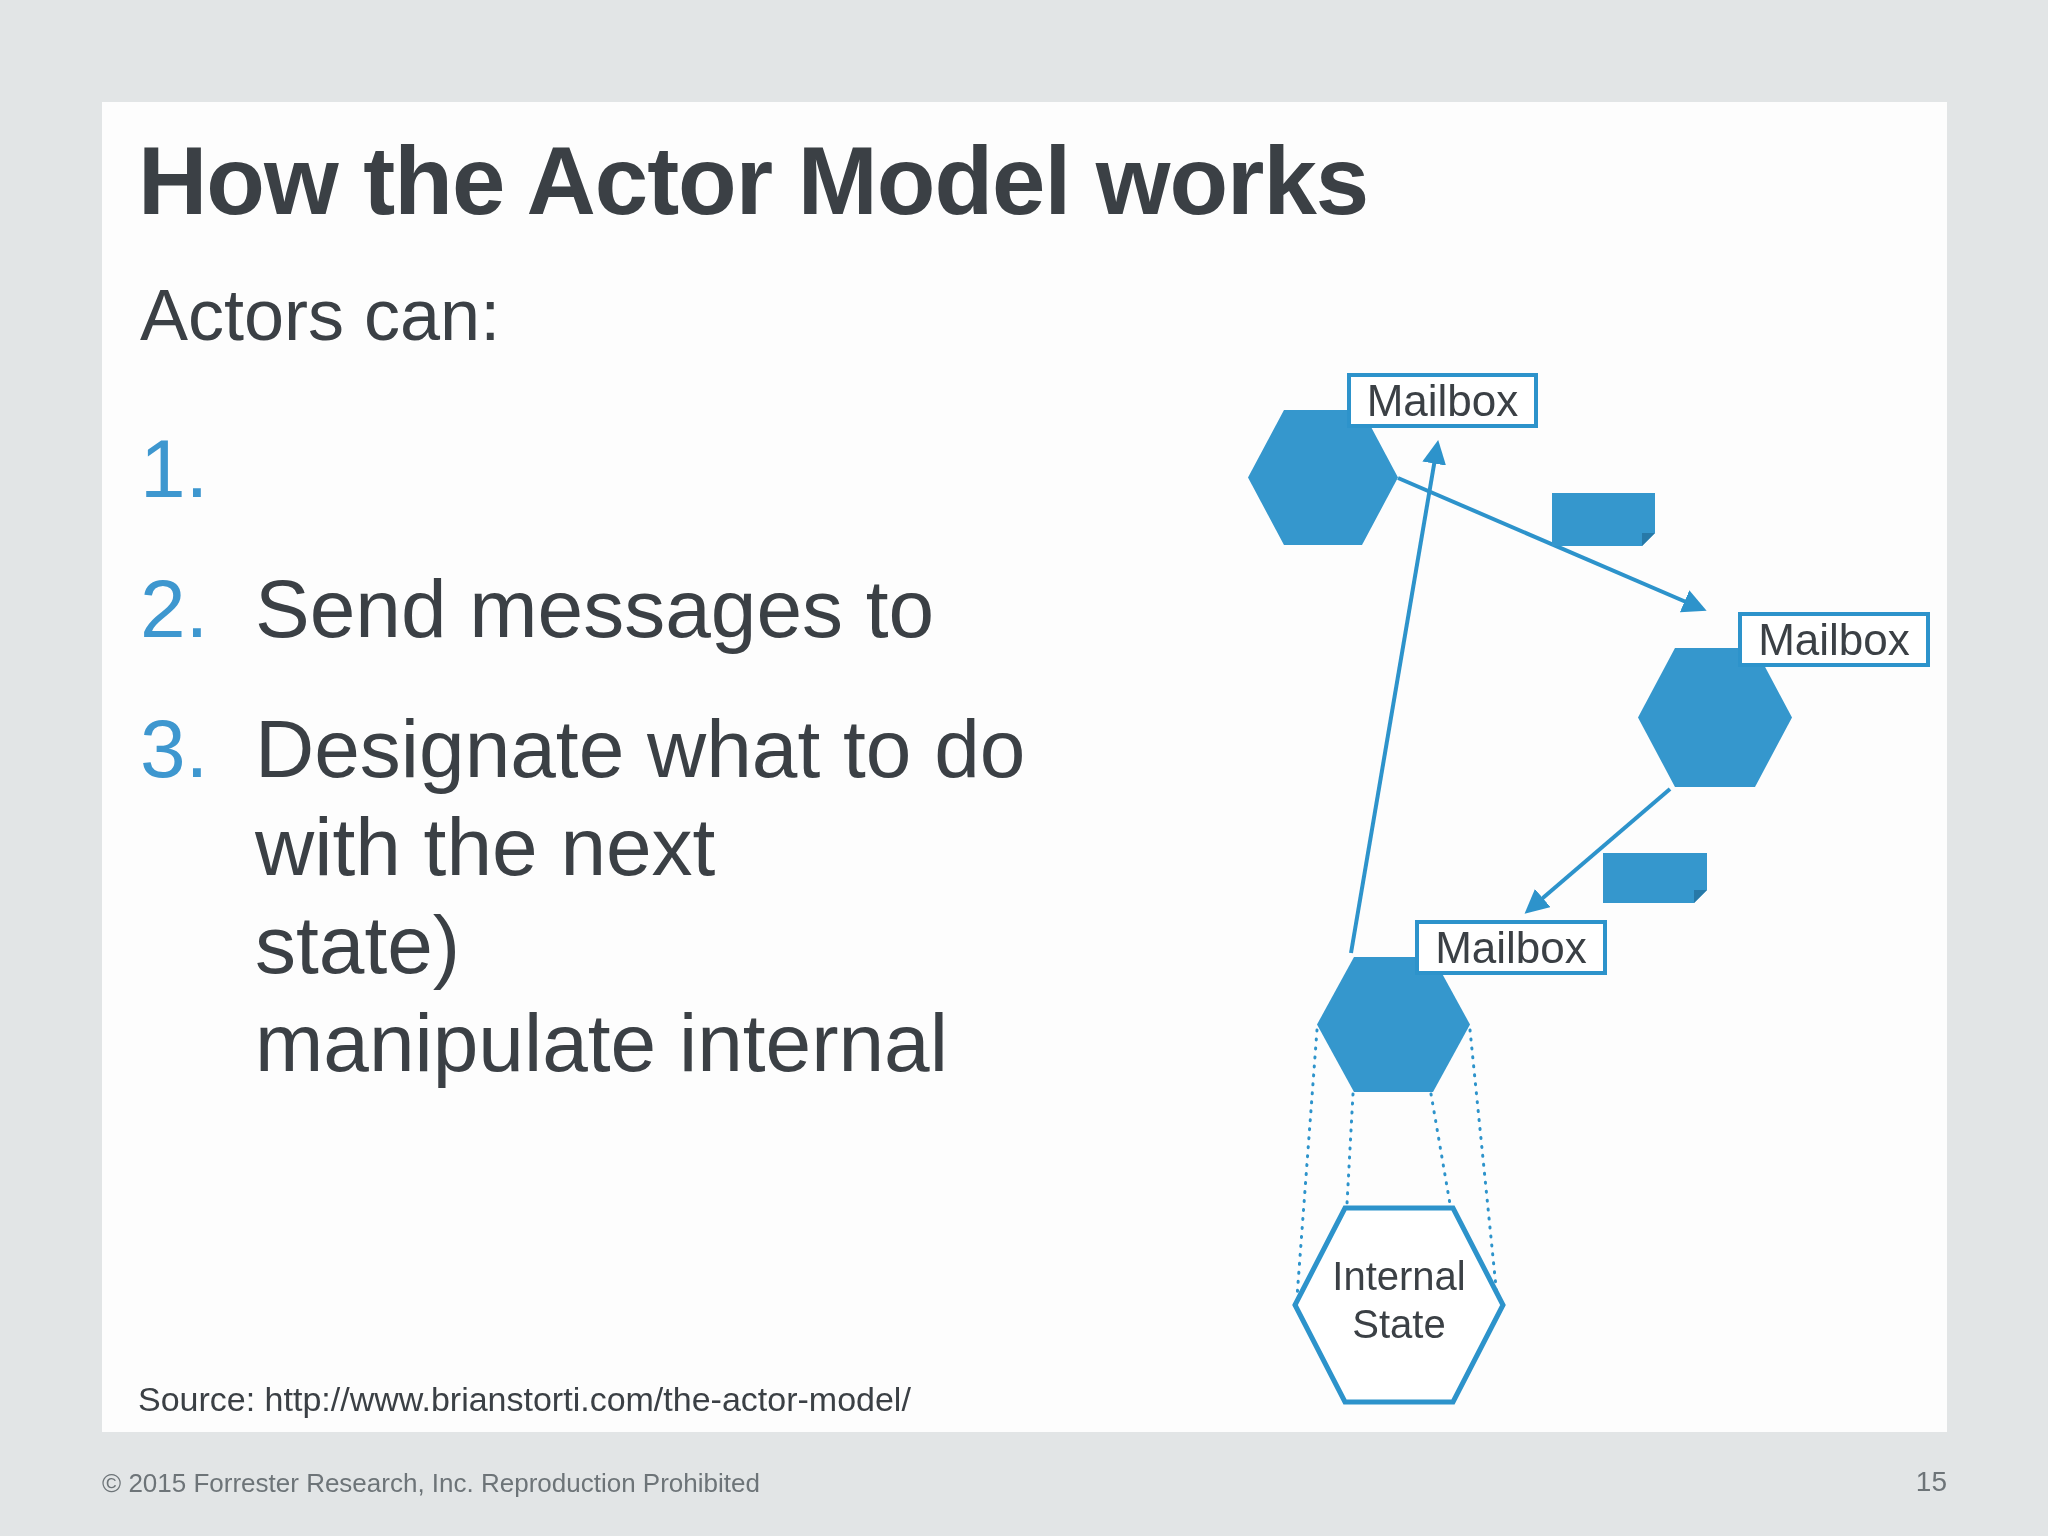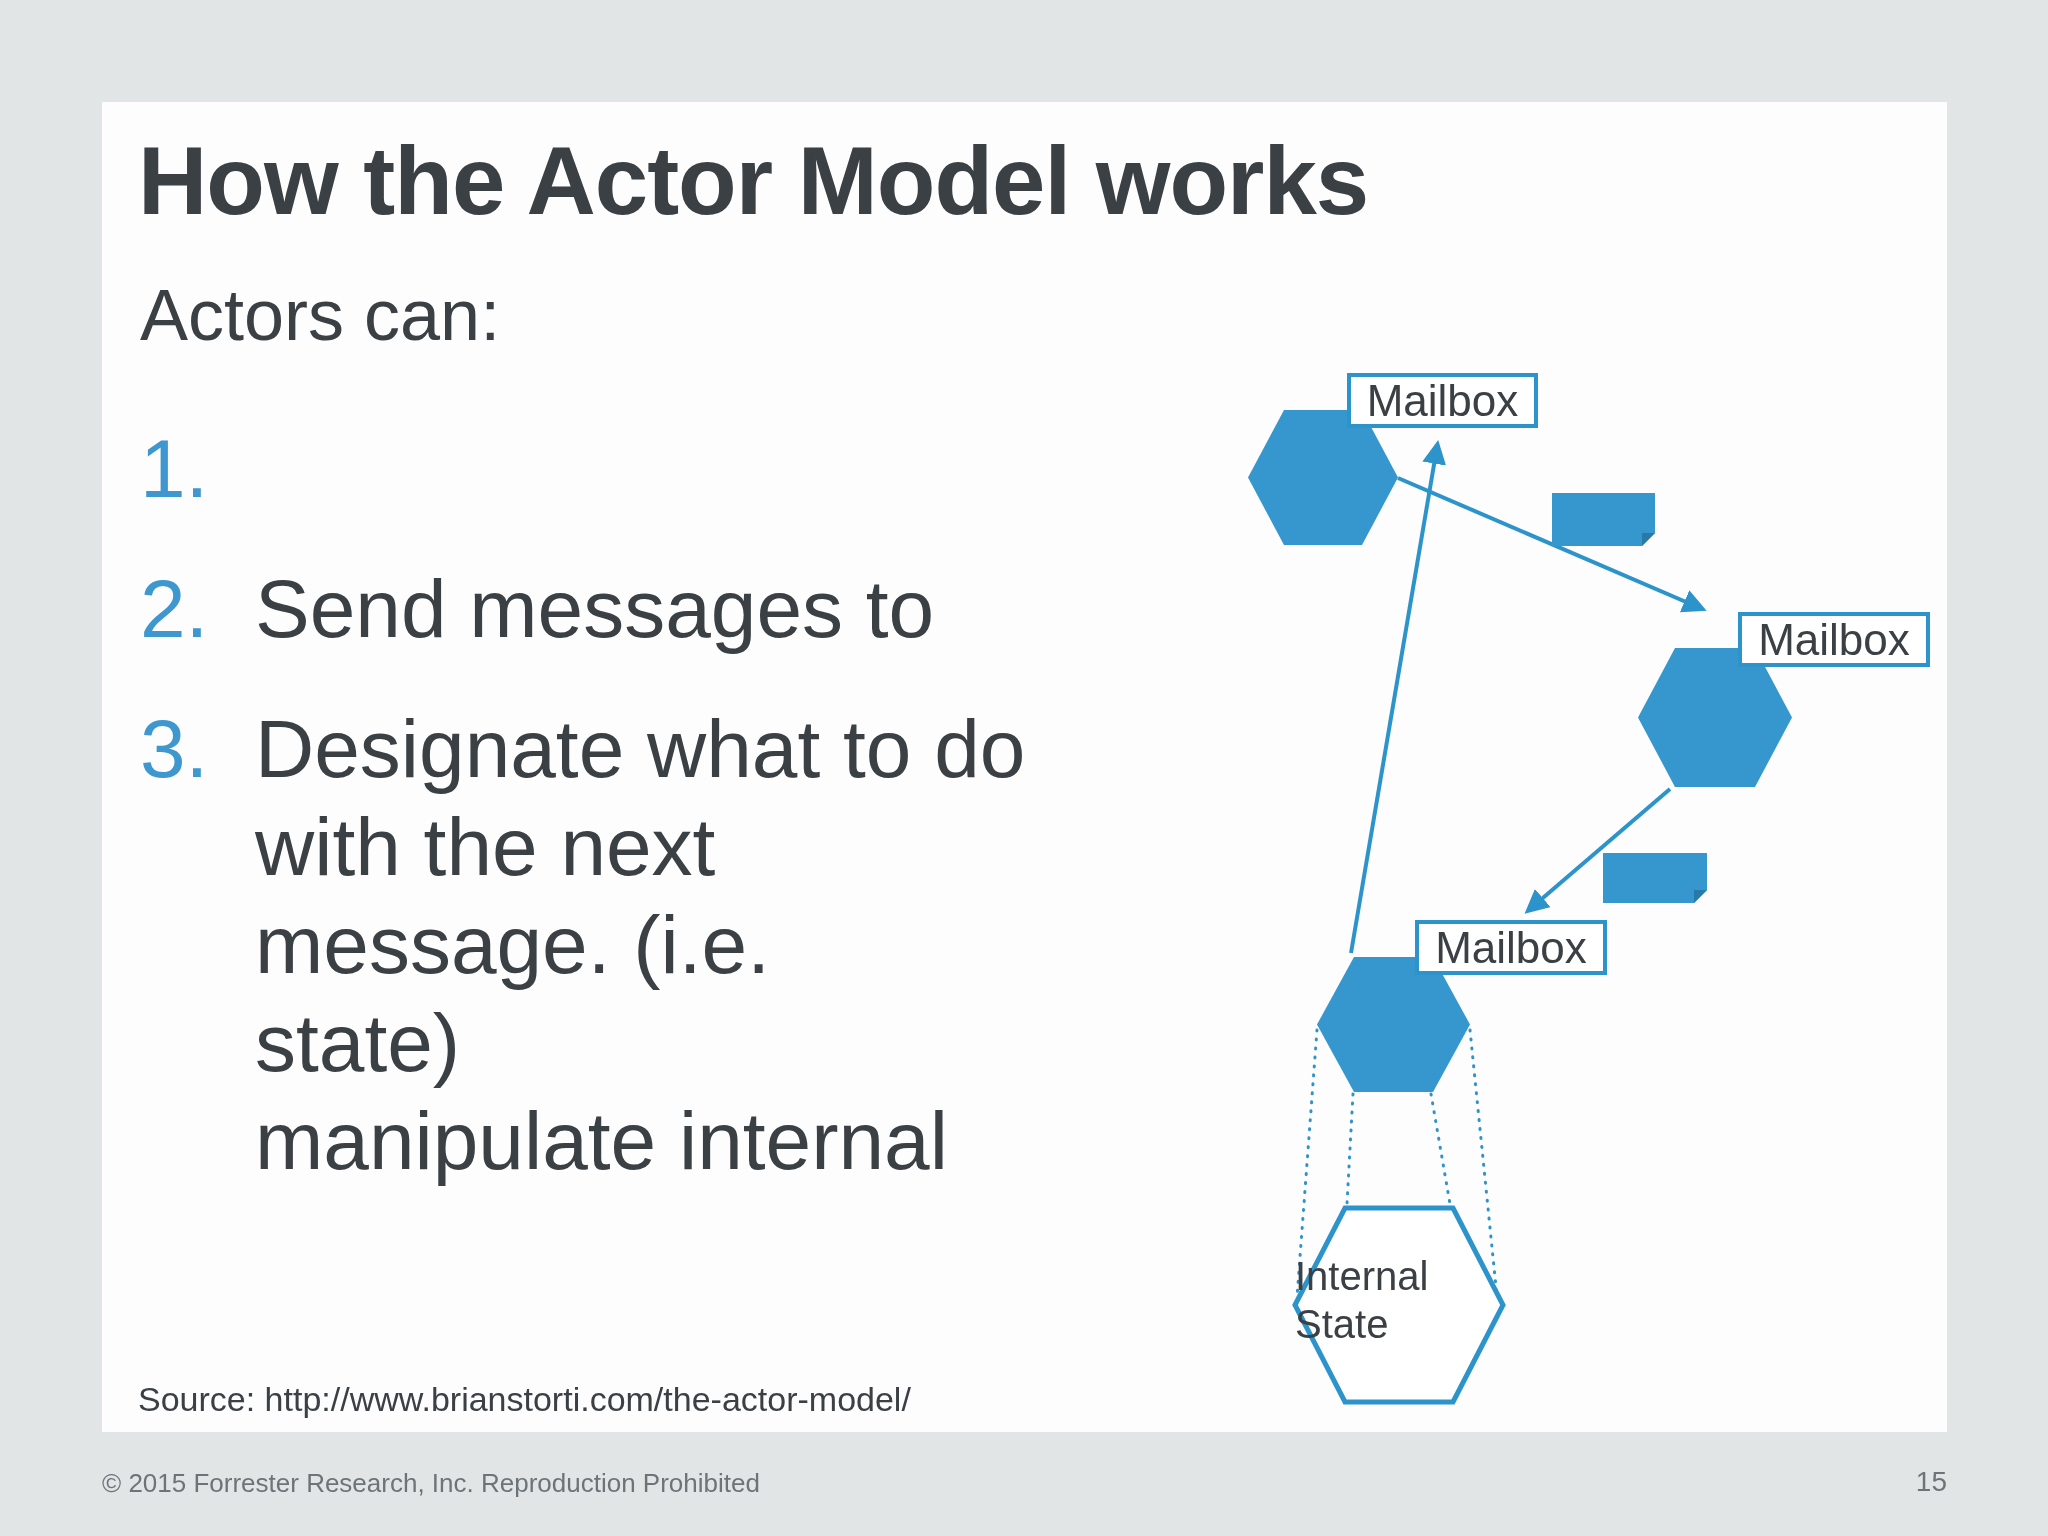--- a/index.html
+++ b/index.html
@@ -22,21 +22,21 @@
   .hexsolid{fill:var(--shape-blue,#3597cd)}
   .hexoutline{fill:#ffffff;stroke:var(--line-blue,#2d93cb);stroke-width:5}
   .msg{fill:var(--shape-blue,#3597cd)}
   .fold{fill:var(--fold-blue,#2779a8)}
   #ah path{fill:var(--line-blue,#2d93cb)}
   .mailbox{position:absolute;box-sizing:border-box;background:#ffffff;border:4px solid var(--line-blue,#2d93cb);
            display:flex;align-items:center;justify-content:center;font-size:44px;color:var(--text-dark,#3b4045)}
   .mailbox-1{left:1347px;top:373px;width:191px;height:55px}
   .mailbox-2{left:1738px;top:612px;width:192px;height:55px}
   .mailbox-3{left:1415px;top:920px;width:192px;height:55px}
-  .internal-label{position:absolute;left:1295px;top:1252px;width:208px;text-align:left;
+  .internal-label{position:absolute;left:1295px;top:1252px;width:208px;text-align:center;
                   font-size:40px;line-height:48px;color:var(--text-dark,#3b4045);white-space:pre-line}
 </style>
 </head>
 <body>
 
 <div class="page">
 
   <div class="card">
     <h1 class="title">How the Actor Model works</h1>
 
@@ -50,21 +50,20 @@
         <span class="num">2.</span>
         <span class="lines">
           <span>Send messages to</span>
         </span>
       </li>
       <li class="item">
         <span class="num">3.</span>
         <span class="lines">
           <span>Designate what to do</span>
           <span>with the next</span>
-          <span>message. (i.e.</span>
           <span>state)</span>
           <span>manipulate internal</span>
         </span>
       </li>
     </ol>
 
     <div class="source">Source: http://www.brianstorti.com/the-actor-model/</div>
   </div>
 
   <svg class="diagram" viewBox="1140 250 820 1210" xmlns="http://www.w3.org/2000/svg">

